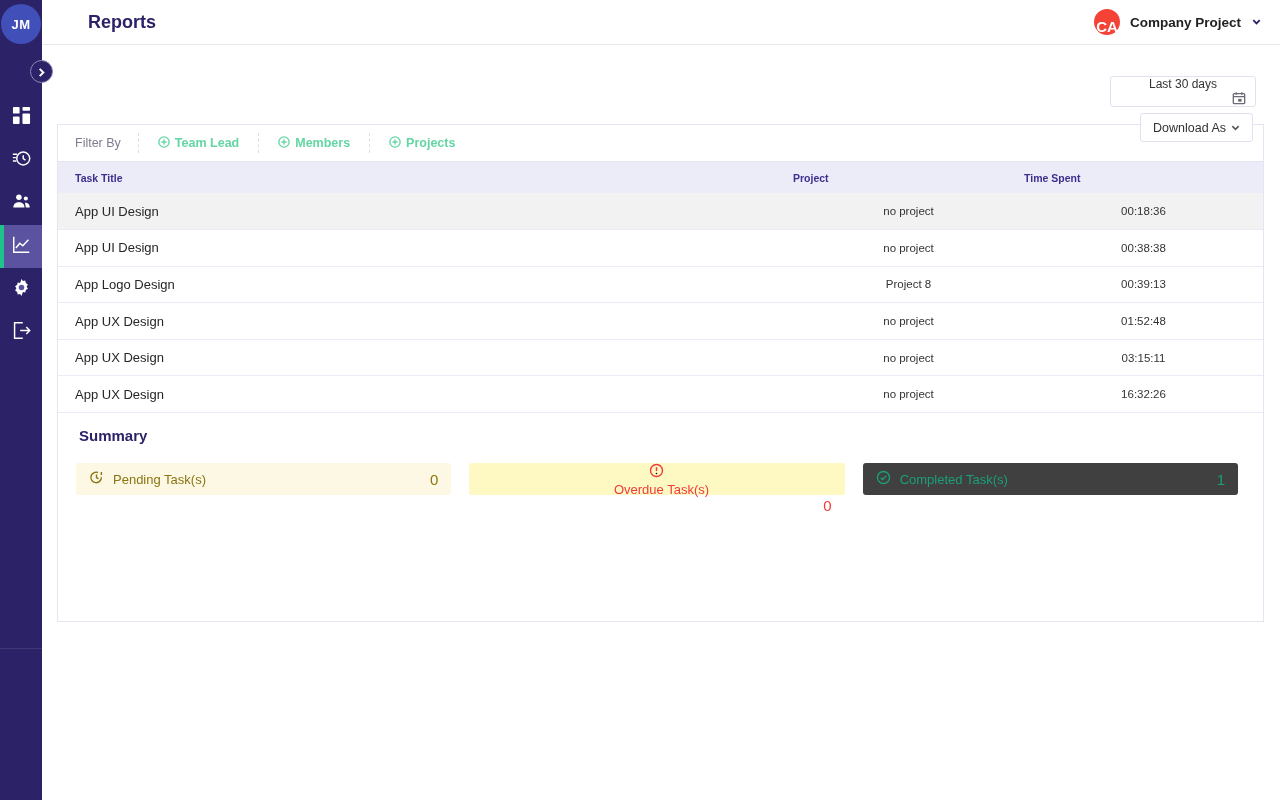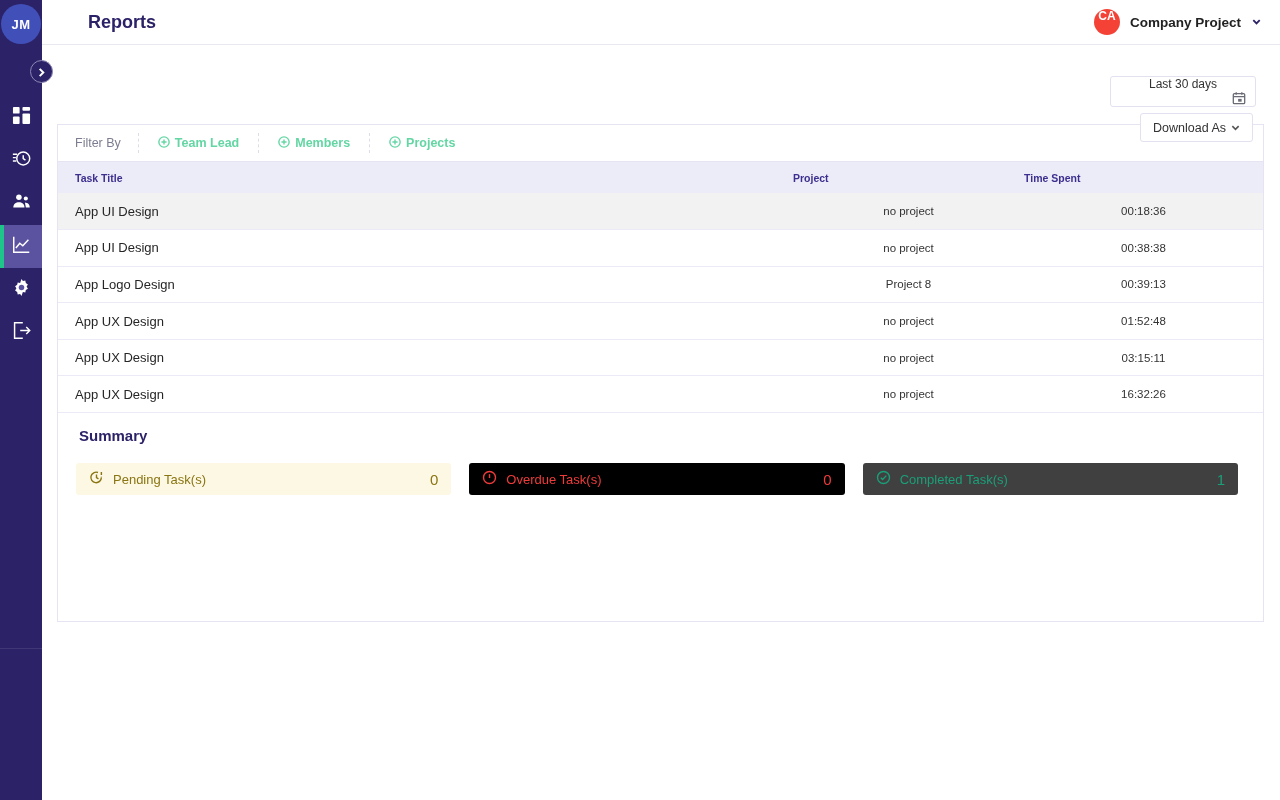--- a/index.html
+++ b/index.html
@@ -59,22 +59,22 @@
   }
   #page-title {
     margin-left: 14px; font-size: 18px; font-weight: bold; color: #2b2267;
   }
   #company-area {
     margin-left: auto; margin-right: 18px;
     display: flex; align-items: center; gap: 10px; cursor: pointer;
   }
   #company-avatar {
     width: 26px; height: 26px; border-radius: 50%;
-    background: #f44336; color: #fff; font-size: 12px; font-weight: 600;
-    display: flex; align-items: flex-start; justify-content: center;
+    background: #f44336; color: #fff; font-size: 15px; font-weight: 600;
+    display: flex; align-items: flex-end; justify-content: center;
   }
   #company-name { font-size: 13.5px; font-weight: bold; color: #222; }
   #company-caret svg { width: 11px; height: 11px; stroke: #2b2267; stroke-width: 2; fill: none; }
 
   
   #daterange {
     position: absolute; left: 1110px; top: 76px;
     width: 146px; height: 31px;
     border: 1px solid #e3e1ef; border-radius: 3px; background: #fff;
     display: flex; align-items: center; padding: 0 9px; cursor: pointer; flex-direction: column;
@@ -160,21 +160,21 @@
   .sum-card {
     flex: 1; height: 32px; border-radius: 3px;
     display: flex; align-items: center; padding: 0 13px;
   }
   .sum-card svg { width: 15px; height: 15px; fill: none; stroke-width: 1.5; flex: none; }
   .sum-label { font-size: 13px; margin-left: 9px; }
   .sum-value { margin-left: auto; font-size: 15px; }
   .sum-pending { background: #fdf8e3; }
   .sum-pending .sum-label, .sum-pending .sum-value { color: #8a7513; }
   .sum-pending svg { stroke: #8a7513; }
-  .sum-overdue { background: #000000; }
+  .sum-overdue { background: #fef9c3; flex-direction: column; }
   .sum-overdue .sum-label, .sum-overdue .sum-value { color: #f03b3b; }
   .sum-overdue svg { stroke: #f03b3b; }
   .sum-completed { background: #404040; }
   .sum-completed .sum-label, .sum-completed .sum-value { color: #1a9f78; }
   .sum-completed svg { stroke: #1a9f78; }
 </style>
 </head>
 <body>
 
 <div id="sidebar">

